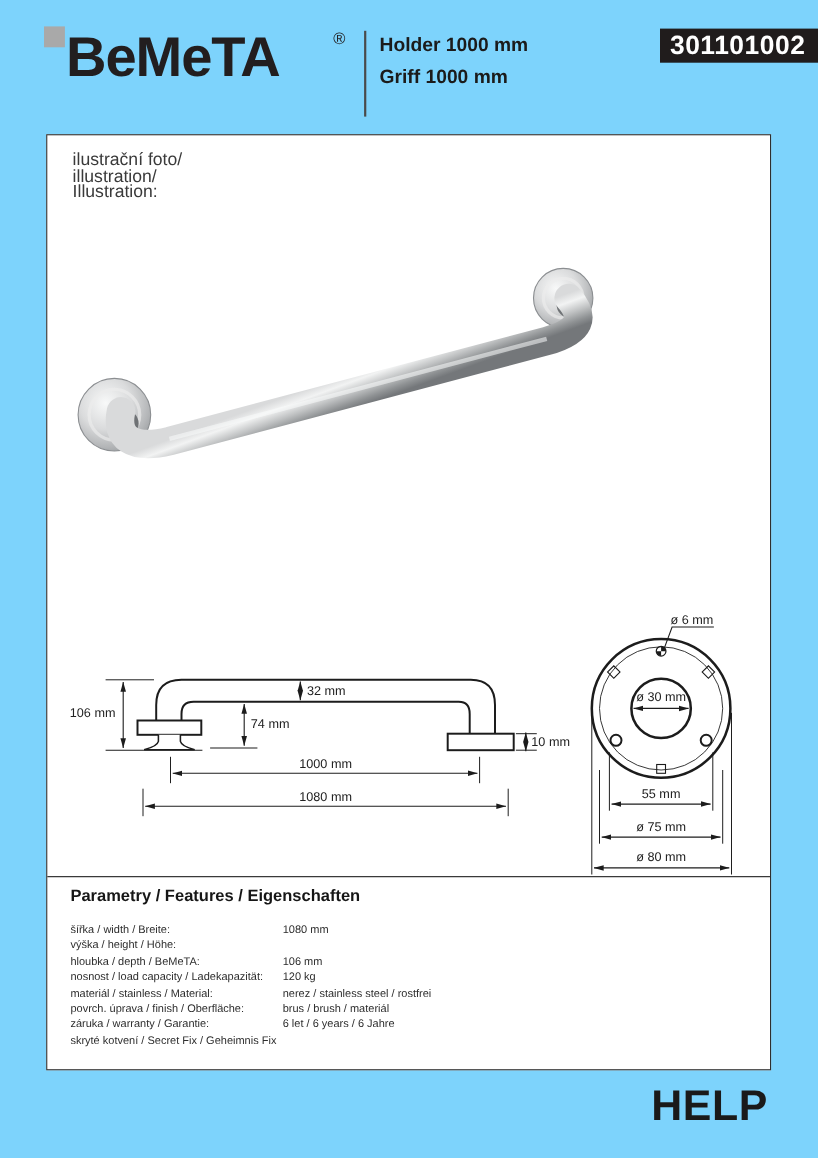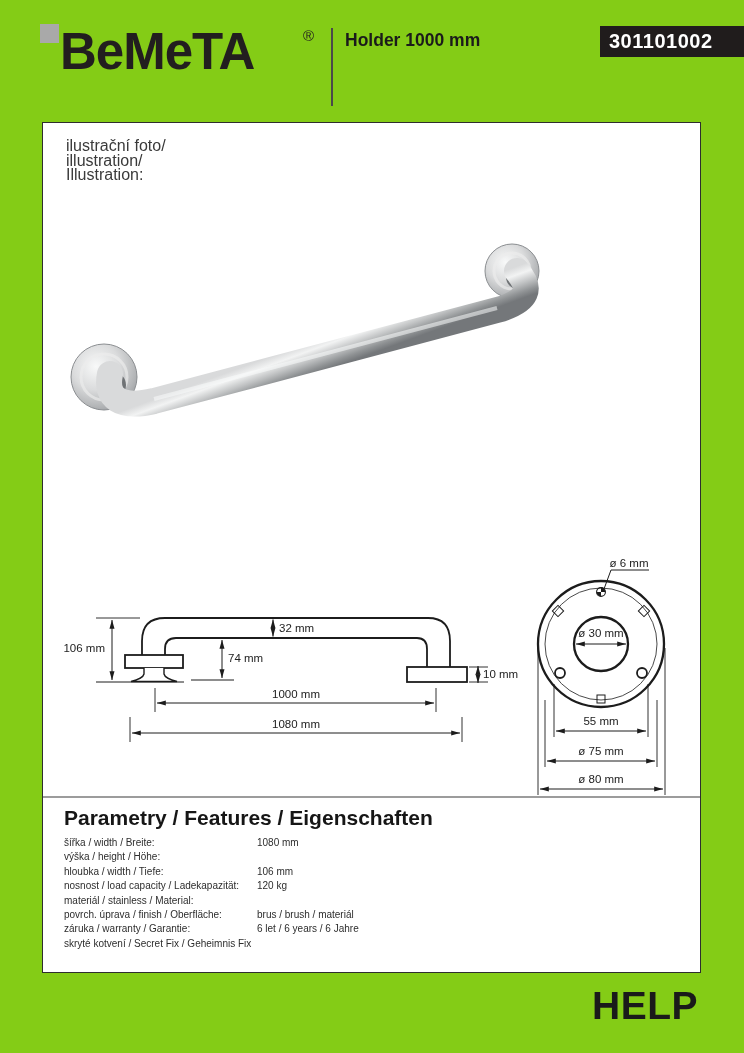--- a/index.html
+++ b/index.html
@@ -1,56 +1,57 @@
 <!DOCTYPE html>
 <html><head>
 <meta charset="utf-8">
 <style>
   * { margin:0; padding:0; box-sizing:border-box; }
   html,body { background:#ffffff; }
   .page {
-    position:relative; width:744px; height:1053px; background:#84cc16;
+    position:relative; width:744px; height:1053px; background:#7dd3fc;
     font-family:"Liberation Sans", sans-serif; color:#1d1d1d; overflow:hidden;
   }
   
   .logo-square { position:absolute; left:40px; top:24px; width:19px; height:19px; background:#a9a9a9; }
   .brand { position:absolute; left:60px; top:22px; font-size:51px; font-weight:700; letter-spacing:-1px; color:#221e1f; }
   .reg-mark { position:absolute; left:303px; top:27px; font-size:15px; font-weight:400; color:#221e1f; }
   .header-divider { position:absolute; left:331px; top:28px; width:2px; height:78px; background:#4a4a4a; }
   .product-names { position:absolute; left:345px; top:26px; }
   .product-names div { font-size:17.5px; font-weight:700; line-height:29px; color:#1b1b1b; }
   .code-badge {
     position:absolute; left:600px; top:26px; width:144px; height:31px;
-    background:#201c1c; color:#ffffff; font-size:20px; font-weight:700;
+    background:#201c1c; color:#ffffff; font-size:24px; font-weight:700;
     display:flex; align-items:center; padding-left:9px; letter-spacing:0.5px;
   }
   
   .main-box { position:absolute; left:42px; top:122px; width:659px; height:851px; border:1.6px solid #2e2e2e; background:#fff; }
   .ill-note { position:absolute; left:66px; top:139px; font-size:16px; line-height:14.5px; color:#3a3a3a; }
   
   .art { position:absolute; left:0; top:0; width:744px; height:1053px; }
   .art text { font-family:"Liberation Sans", sans-serif; font-size:11.5px; fill:#222222; }
   
   .params { position:absolute; left:64px; top:806px; width:600px; }
-  .params-title { font-size:21px; font-weight:700; color:#161616; margin-bottom:6px; }
+  .params-title { font-size:15px; font-weight:700; color:#161616; margin-bottom:16px; }
   .param-row { display:grid; grid-template-columns:193px auto; font-size:10px; line-height:14.4px; color:#2d2d2d; }
   
   .help { position:absolute; right:46px; top:984px; font-size:39px; font-weight:700; letter-spacing:0.5px; color:#1a1a1a; }
 </style>
 </head>
 <body>
 
 <div class="page">
 
   <div class="logo-square"></div>
   <div class="brand">BeMeTA</div>
   <div class="reg-mark">®</div>
   <div class="header-divider"></div>
   <div class="product-names">
     <div>Holder 1000 mm</div>
+    <div>Griff 1000 mm</div>
   </div>
   <div class="code-badge">301101002</div>
 
   <div class="main-box"></div>
   <div class="ill-note">
     <div>ilustrační foto/</div>
     <div>illustration/</div>
     <div>Illustration:</div>
   </div>
 
@@ -161,29 +162,30 @@
   <div class="params">
     <div class="params-title">Parametry / Features / Eigenschaften</div>
     <div class="param-row">
       <span>šířka / width / Breite:</span>
       <span>1080 mm</span>
     </div>
     <div class="param-row">
       <span>výška / height / Höhe:</span>
     </div>
     <div class="param-row">
-      <span>hloubka / width / Tiefe:</span>
+      <span>hloubka / depth / BeMeTA:</span>
       <span>106 mm</span>
     </div>
     <div class="param-row">
       <span>nosnost / load capacity / Ladekapazität:</span>
       <span>120 kg</span>
     </div>
     <div class="param-row">
       <span>materiál / stainless / Material:</span>
+      <span>nerez / stainless steel / rostfrei</span>
     </div>
     <div class="param-row">
       <span>povrch. úprava / finish / Oberfläche:</span>
       <span>brus / brush / materiál</span>
     </div>
     <div class="param-row">
       <span>záruka / warranty / Garantie:</span>
       <span>6 let / 6 years / 6 Jahre</span>
     </div>
     <div class="param-row">

